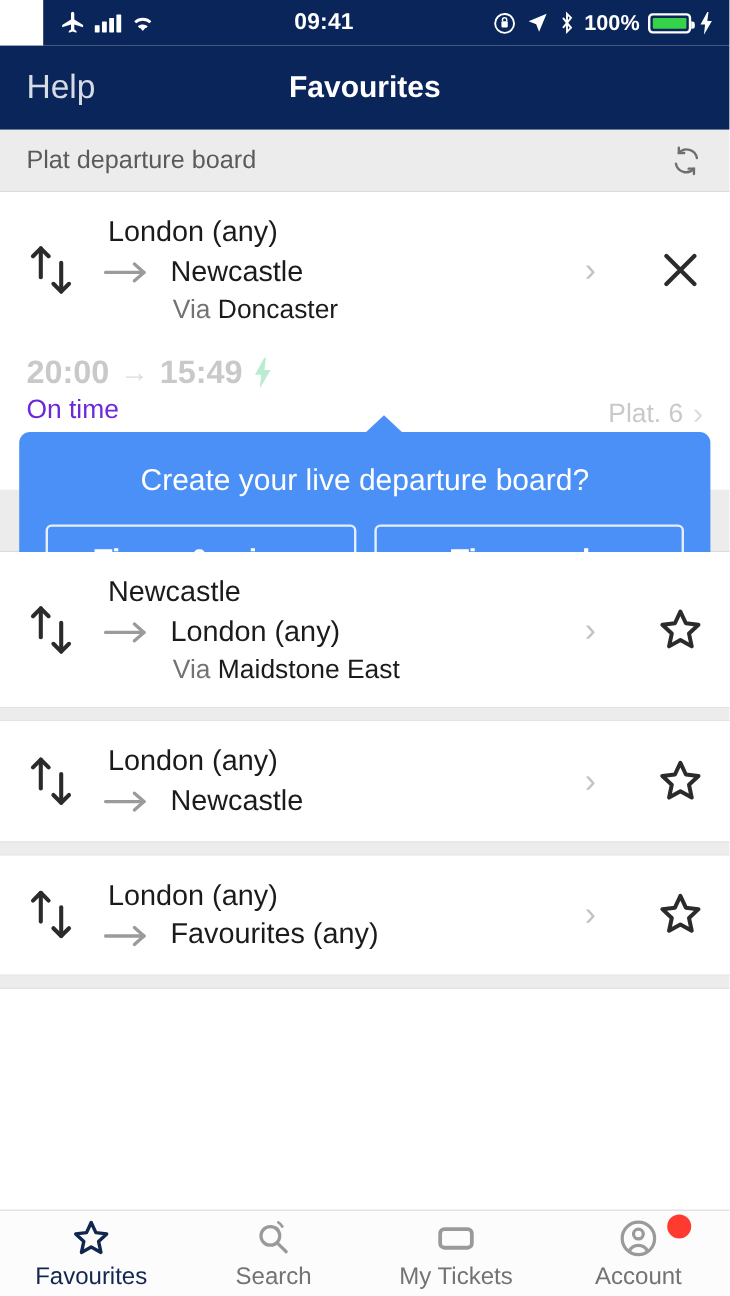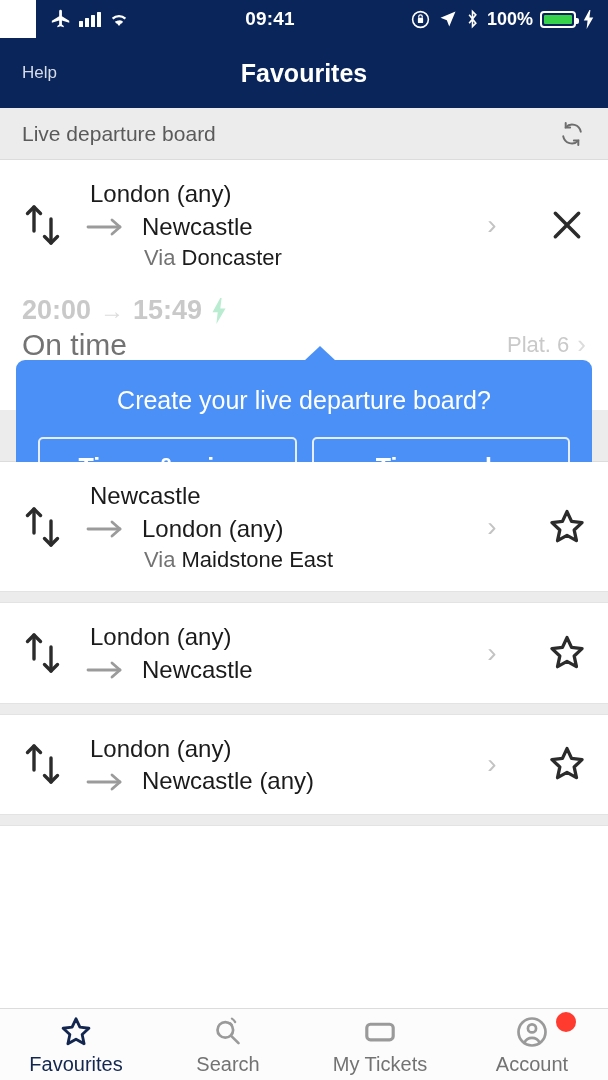--- a/index.html
+++ b/index.html
@@ -30,21 +30,21 @@
   }
   .batt::after{content:"";position:absolute;right:-5px;top:5px;width:3px;height:6px;background:#fff;border-radius:0 2px 2px 0;}
   .batt span{display:block;height:100%;width:100%;background:#35d24a;border-radius:1px;}
   .pct { font-size:18px; font-weight:bold; }
 
   
   .navbar {
     height:70px; background:#0a2559; color:#fff;
     display:flex; align-items:center; position:relative; padding:0 22px;
   }
-  .nav-help { font-size:17px; color:#d6dbe6; font-weight:normal; }
+  .nav-help { font-size:28px; color:#d6dbe6; font-weight:normal; }
   .nav-title {
     position:absolute; left:0; right:0; text-align:center;
     font-size:25px; font-weight:bold; pointer-events:none;
   }
 
   
   .section-head {
     height:52px; background:#ececec;
     display:flex; align-items:center; justify-content:space-between;
     padding:0 22px; border-bottom:1px solid #dcdcdc;
@@ -77,21 +77,21 @@
   .band { height:12px; background:#ececec; border-top:1px solid #e3e3e3; border-bottom:1px solid #e3e3e3; }
 
   
   .depart {
     display:flex; align-items:flex-start; justify-content:space-between;
     padding:6px 22px 18px 22px; background:#fff;
   }
   .dep-times { font-size:27px; font-weight:bold; color:#c9c9c9; display:flex; align-items:center; gap:9px; }
   .dep-arrow { color:#dcdcdc; font-weight:normal; font-size:24px; }
   .dep-bolt { color:#b9ecd0; font-size:24px; }
-  .dep-status { font-size:30px; color:#737373; margin-top:2px; }
+  .dep-status { font-size:22px; color:#6d28d9; margin-top:2px; }
   .dep-plat { font-size:22px; color:#c9c9c9; display:flex; align-items:center; gap:8px; margin-top:34px; }
   .dep-plat .chev { color:#dcdcdc; font-size:26px; }
 
   
   .tooltip {
     position:absolute; left:16px; right:16px; top:360px;
     background:#4a90f7; border-radius:9px; padding:26px 22px 24px 22px;
   }
   .tooltip::before {
     content:""; position:absolute; top:-14px; left:288px;
@@ -175,21 +175,21 @@
       </span>
     </div>
   </div>
 
   <div class="navbar">
     <div class="nav-help">Help</div>
     <div class="nav-title">Favourites</div>
   </div>
 
   <div class="section-head">
-    <span class="label">Live departure board</span>
+    <span class="label">Plat departure board</span>
     <span>
       <svg class="icon" width="28" height="28" viewBox="0 0 24 24" fill="none" stroke="#6e6e6e" stroke-width="1.7" stroke-linecap="round">
           <path d="M19.5 10A7.5 7.5 0 0 0 6.6 6.3"></path>
           <path d="M4.5 14A7.5 7.5 0 0 0 17.4 17.7"></path>
           <path d="M6.6 2.6v3.8h3.8"></path>
           <path d="M17.4 21.4v-3.8h-3.8"></path>
         </svg>
     </span>
   </div>
 
@@ -344,21 +344,21 @@
     </div>
     <div class="row-body">
       <div class="line-from">London (any)</div>
       <div class="line-to">
         <span>
           <svg class="icon" width="40" height="22" viewBox="0 0 40 22" fill="none" stroke="#9b9b9b" stroke-width="2.8" stroke-linecap="round" stroke-linejoin="round">
               <path d="M2 11h32"></path>
               <path d="M26 4l8 7-8 7"></path>
             </svg>
         </span>
-        <span>Newcastle (any)</span>
+        <span>Favourites (any)</span>
       </div>
     </div>
     <div class="row-chev">›</div>
     <div class="row-sep"></div>
     <div class="row-action">
       <span>
         <svg class="icon" width="42" height="42" viewBox="0 0 24 24" fill="none" stroke="#2b2b2b" stroke-width="1.9" stroke-linejoin="round">
             <path d="M12 3.2l2.6 5.6 6 .7-4.5 4.2 1.3 6.1L12 16.8l-5.4 3 1.3-6.1L3.4 9.5l6-.7L12 3.2z"></path>
           </svg>
       </span>

